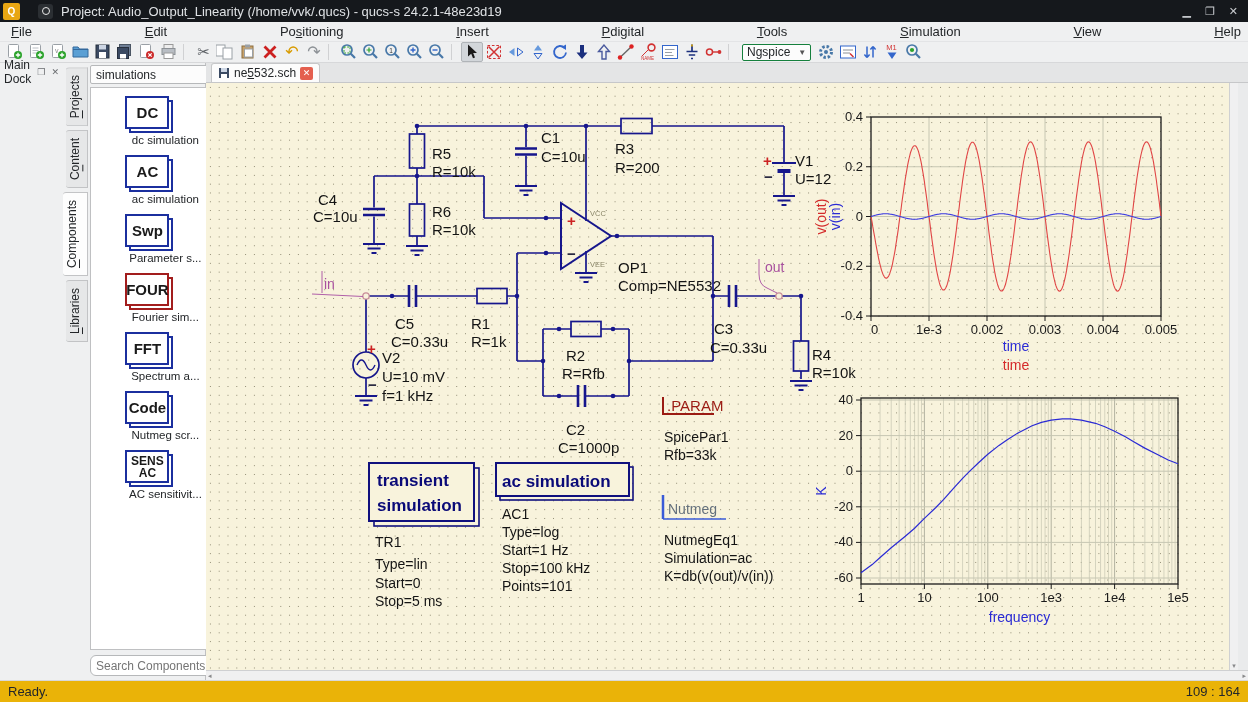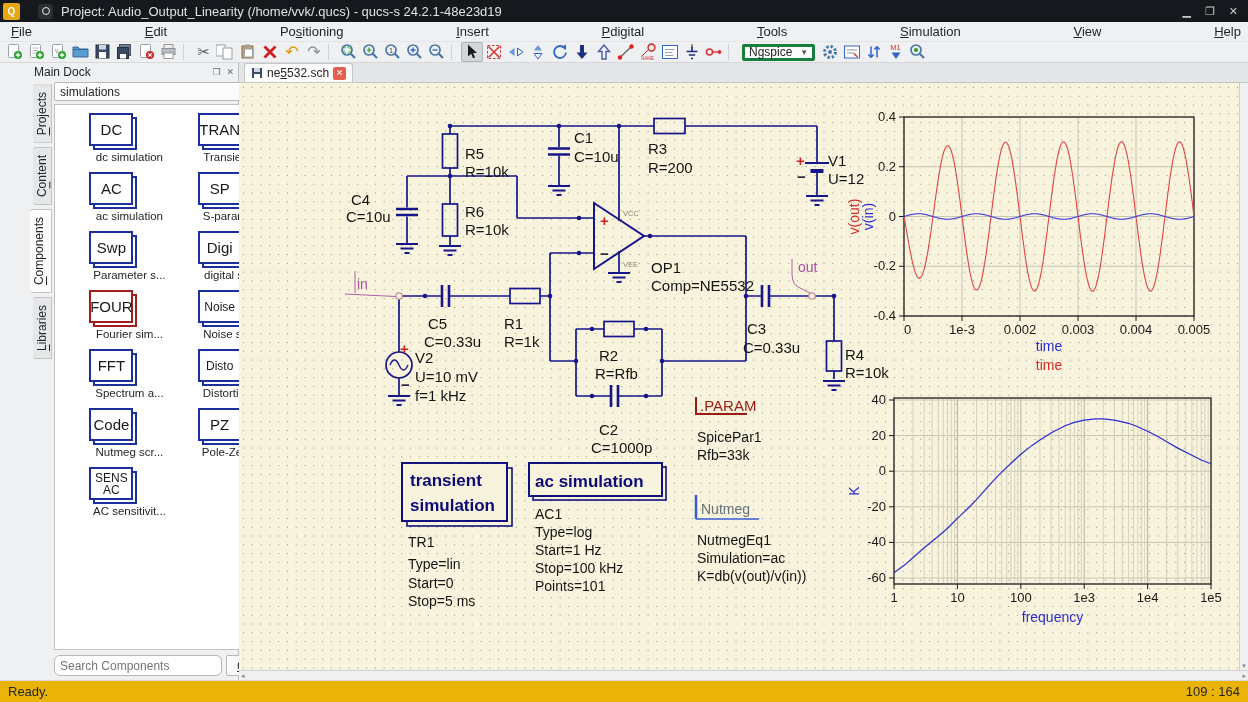--- a/index.html
+++ b/index.html
@@ -24,30 +24,30 @@
     color:#232629; border-bottom:1px solid #e3e4e6; flex:0 0 auto; padding-left:4px;justify-content:space-between;}
   .menu-item { padding:1px 7px; }
   .menu-item u { text-decoration:underline; }
 
   
   .toolbar { height:21px; background:#eff0f1; display:flex; align-items:center; flex:0 0 auto;
     border-bottom:1px solid #d7d8da; padding-left:4px; }
   .tool-btn { width:22px; height:20px; display:flex; align-items:center; justify-content:center; }
   .tool-btn.pressed { background:#d2d6da; border:1px solid #b0b4b8; border-radius:2px;}
   .tool-sep { width:7px; height:16px; border-left:1px solid #d0d1d3; margin:0 3px;}
-  .sim-combo { height:17px; background:#fcfcfc; border:3px solid #15803d; border-radius:2px;
+  .sim-combo { height:17px; background:#fcfcfc; border:1px solid #15803d; border-radius:2px;
     font-size:12px; color:#232629; display:flex; align-items:center; padding:0 4px; margin:0 4px; gap:8px;}
   .sim-combo .arrow{ font-size:8px; color:#555;}
 
   
   .main { flex:1; display:flex; min-height:0; }
 
   
-  .dock { width:239px; flex:0 0 auto; display:flex; flex-direction:column; background:#eff0f1;
-    border-right:1px solid #bfc0c2;padding-left:30px;}
+  .dock { width:206px; flex:0 0 auto; display:flex; flex-direction:row; background:#eff0f1;
+    border-right:1px solid #bfc0c2;}
   .dock-header { height:17px; display:flex; align-items:center; font-size:12px; color:#232629;
     padding:0 4px; }
   .dock-header .dh-title{ flex:1; }
   .dock-header .dh-btn{ font-size:9px; color:#6a6d70; margin-left:6px;}
   .dock-body { flex:1; display:flex; min-height:0; }
   .tabstrip { width:25px; display:flex; flex-direction:column; padding-top:2px; }
   .vtab { writing-mode:vertical-rl; transform:rotate(180deg); font-size:12px; color:#232629;
     background:#e6e7e8; border:1px solid #c2c3c5; border-right:none; border-radius:0 3px 3px 0;
     padding:7px 2px; margin:2px 0 2px 3px; text-align:center;}
   .vtab u{text-decoration:underline;}
@@ -58,21 +58,21 @@
   .cat-select span:first-child{flex:1;}
   .cat-select .arrow{font-size:8px;color:#555;}
   .comp-list { flex:1; background:#ffffff; border:1px solid #bfc0c2; overflow:hidden;
     display:grid; grid-template-columns:1fr 1fr; align-content:start;
     padding:8px 2px 0 2px; row-gap:9px; }
   .comp-cell { display:flex; flex-direction:column; align-items:center; width:100%; }
   .comp-icon { position:relative; width:44px; height:33px; margin-bottom:5px;}
   .comp-icon .shadow { position:absolute; left:4px; top:4px; right:-4px; bottom:-4px;
     border:2px solid #1b2f9e; background:#fff;}
   .comp-icon .face { position:absolute; inset:0; border:2px solid #1b2f9e; background:#fff;
-    display:flex; align-items:center; justify-content:center; font-size:15px; font-weight:400;
+    display:flex; align-items:center; justify-content:center; font-size:15px; font-weight:700;
     color:#1a1a1a; line-height:1; text-align:center;}
   .comp-icon.red .shadow, .comp-icon.red .face { border-color:#a21d1d; }
   .comp-icon .face.small { font-size:12px; }
   .comp-cap { font-size:11.5px; color:#232629; white-space:nowrap;margin-left:36px; }
   .search-row { display:flex; margin-top:5px; gap:4px; }
   .search-input { flex:1; height:21px; border:1px solid #b6b8ba; border-radius:6px; font-size:12px;
     padding:0 5px; color:#9a9da0; background:#fff; font-family:"Liberation Sans",sans-serif;}
   .clear-btn { width:50px; height:21px; border:1px solid #b6b8ba; border-radius:2px; background:#fbfbfb;
     font-size:12px; color:#232629; display:flex; align-items:center; justify-content:center;}
   .clear-btn u{text-decoration:underline;}

